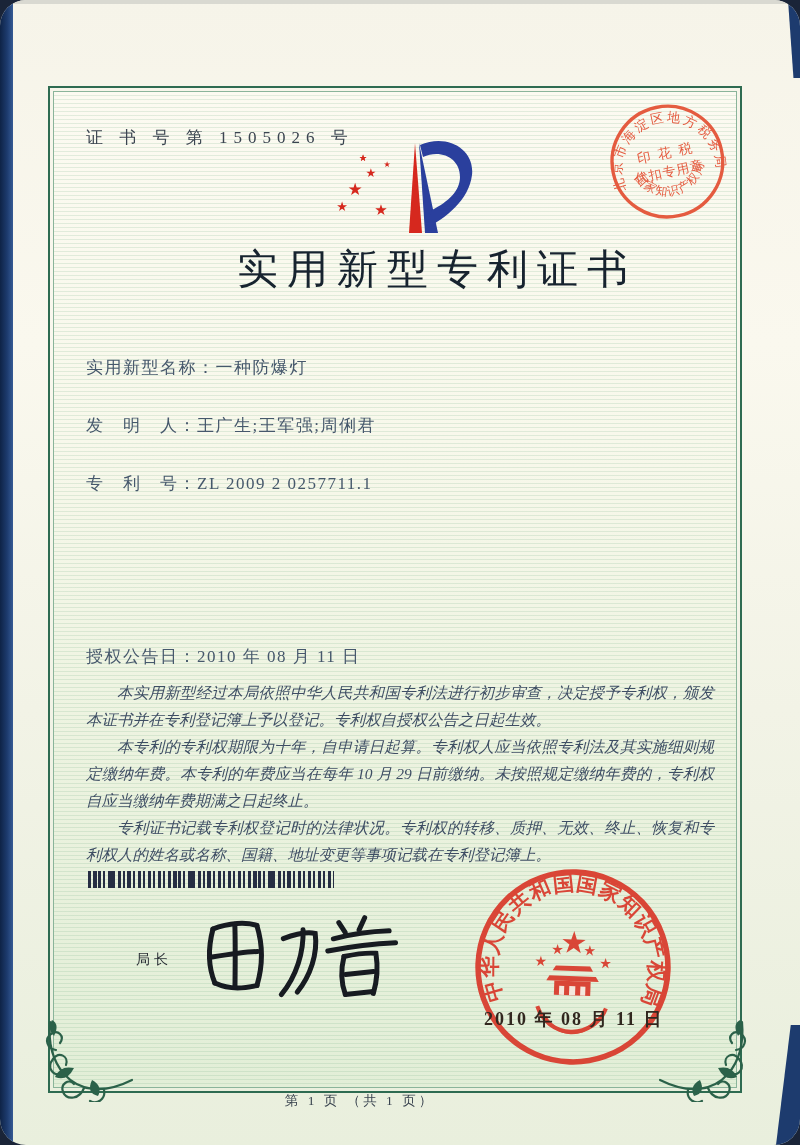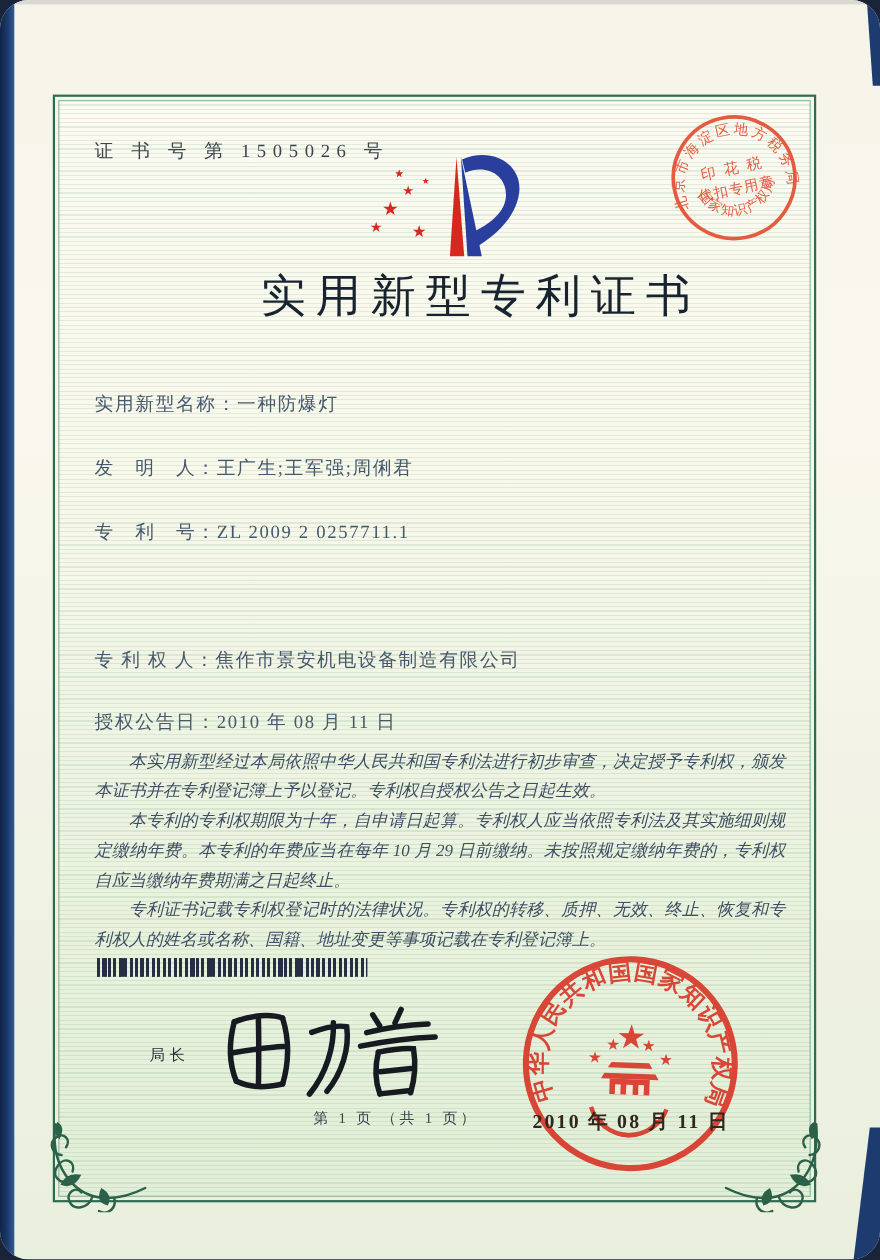--- a/index.html
+++ b/index.html
@@ -59,21 +59,21 @@
   .director{position:absolute;left:136px;top:951px;font-size:14px;letter-spacing:4px;
     color:#2a2f36;}
   .signature{position:absolute;left:192px;top:898px;width:215px;height:118px;
     transform:rotate(-2deg);}
 
   .grant-seal{position:absolute;left:472px;top:866px;width:202px;height:202px;
     transform:rotate(2deg);opacity:.93;}
   .seal-date{position:absolute;left:484px;top:1007px;font-size:18px;font-weight:700;
     letter-spacing:2px;color:#31271f;z-index:5;}
 
-  .footer{position:absolute;left:48px;top:1008px;width:624px;text-align:center;
+  .footer{position:absolute;left:48px;top:1092px;width:624px;text-align:center;
     font-size:13.5px;letter-spacing:3px;color:#3a4450;}
 </style>
 </head>
 <body>
 
 <div class="stage">
 
   <div class="cover-left"></div>
   <div class="cover-right-top"></div>
   <div class="cover-right-bottom"></div>
@@ -149,23 +149,20 @@
   </svg>
 
   <div class="field-row" style="top:356px">
     <span>实用新型名称：</span><span class="val">一种防爆灯</span>
   </div>
   <div class="field-row" style="top:414px">
     <span>发　明　人：</span><span class="val">王广生;王军强;周俐君</span>
   </div>
   <div class="field-row" style="top:472px">
     <span>专　利　号：</span><span class="val">ZL 2009 2 0257711.1</span>
-  </div>
-  <div class="field-row" style="top:588px">
-    <span>专 利 权 人：</span><span class="val">焦作市景安机电设备制造有限公司</span>
   </div>
   <div class="field-row" style="top:645px">
     <span>授权公告日：</span><span class="val">2010 年 08 月 11 日</span>
   </div>
 
   <div class="body-text">
     <p>本实用新型经过本局依照中华人民共和国专利法进行初步审查，决定授予专利权，颁发本证书并在专利登记簿上予以登记。专利权自授权公告之日起生效。</p>
     <p>本专利的专利权期限为十年，自申请日起算。专利权人应当依照专利法及其实施细则规定缴纳年费。本专利的年费应当在每年 10 月 29 日前缴纳。未按照规定缴纳年费的，专利权自应当缴纳年费期满之日起终止。</p>
     <p>专利证书记载专利权登记时的法律状况。专利权的转移、质押、无效、终止、恢复和专利权人的姓名或名称、国籍、地址变更等事项记载在专利登记簿上。</p>
   </div>

